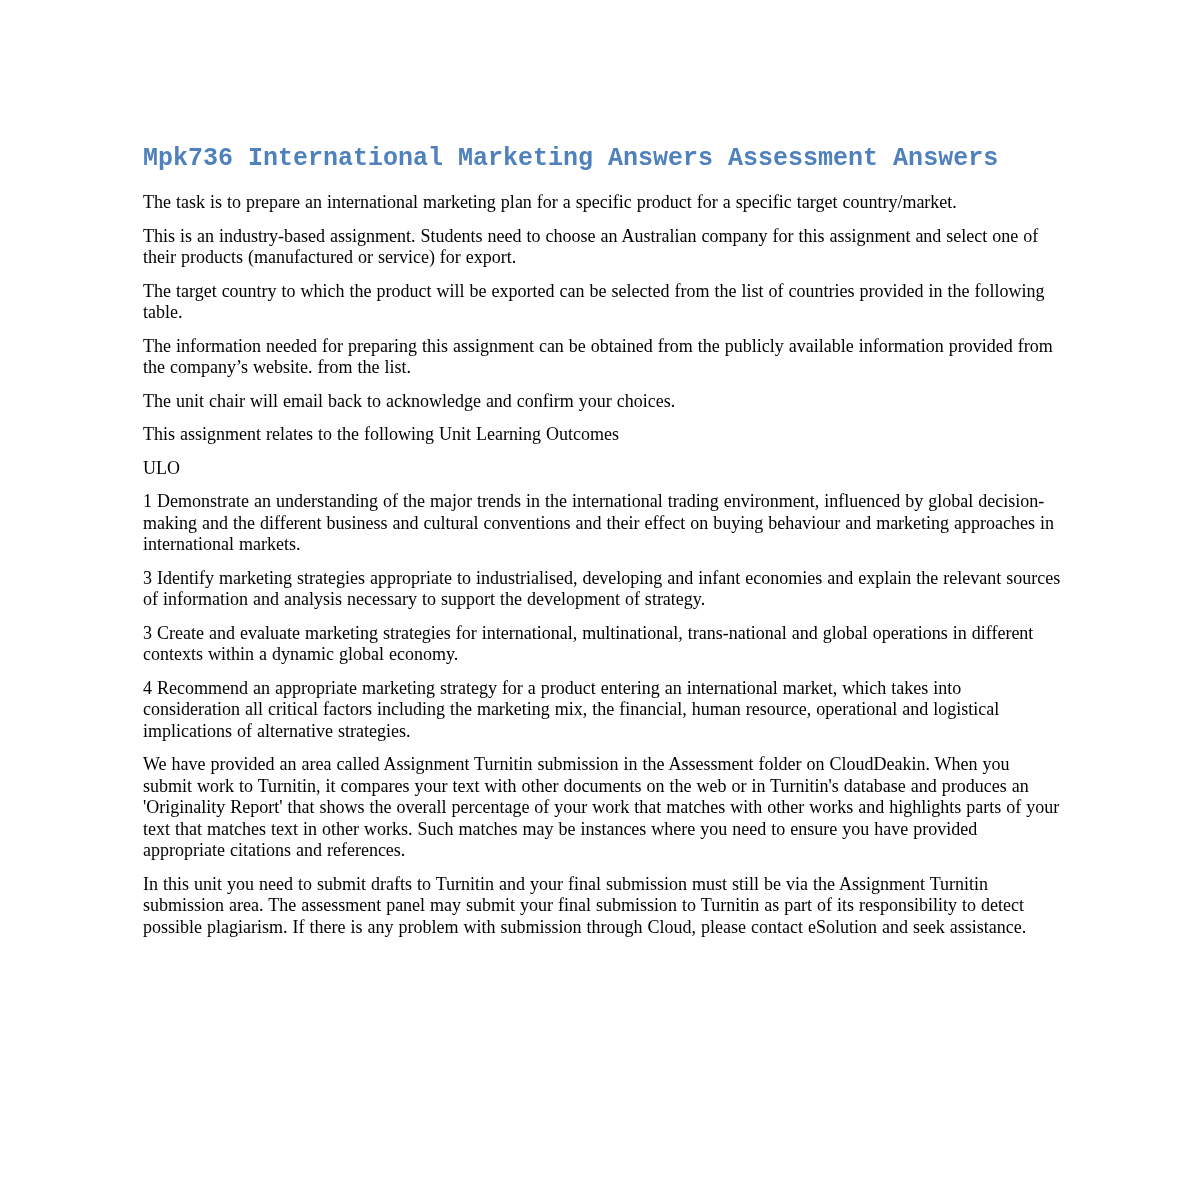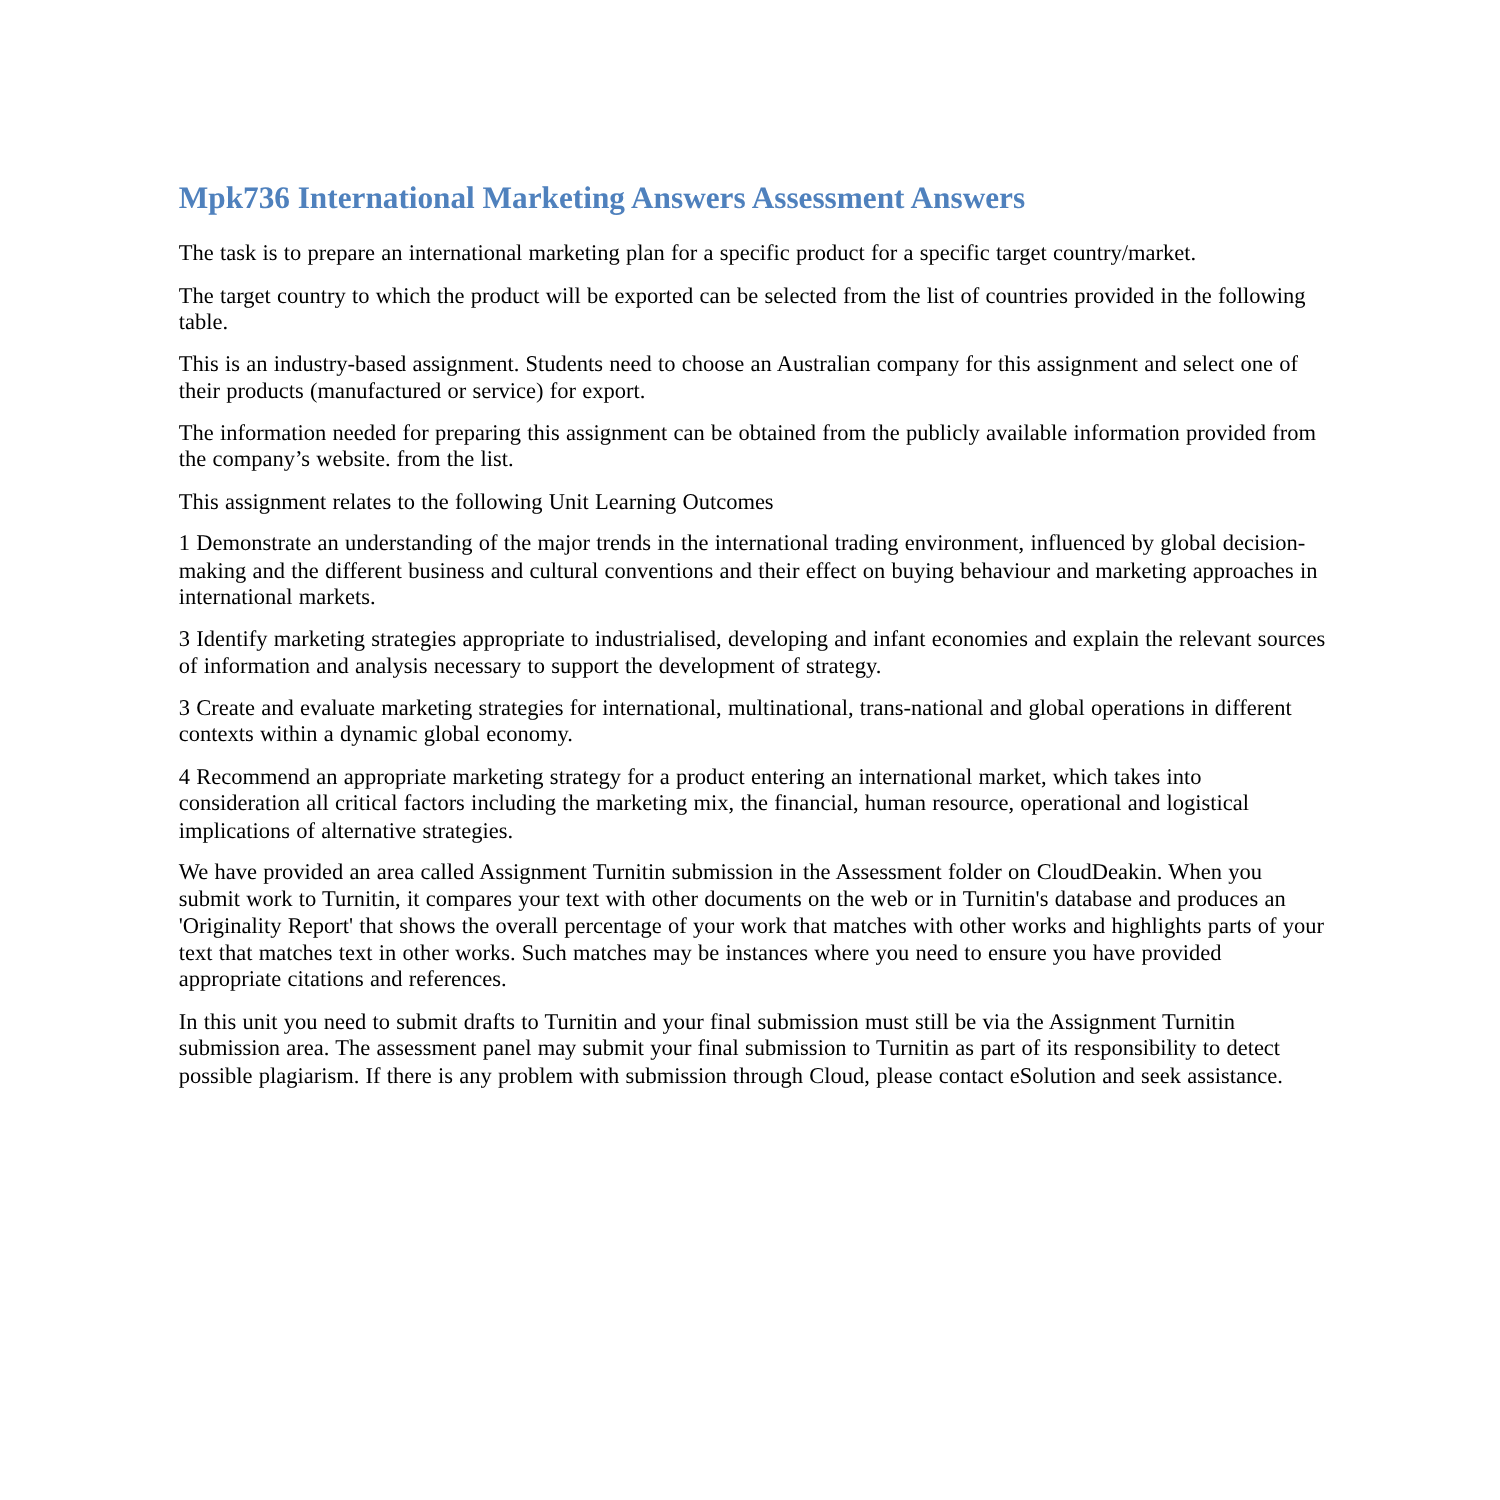--- a/index.html
+++ b/index.html
@@ -14,44 +14,46 @@
     overflow: hidden;
     font-family: "Liberation Serif", serif;
   }
   .page {
     position: absolute;
     left: 143px;
     top: 145px;
     width: 920px;
   }
   .doc-title {
-    font-family: Liberation Serif, serif;
+    font-family: Liberation Mono, monospace;
     font-weight: 700;
     font-size: 25px;
     line-height: 27px;
     color: #4F81BD;
     margin: 0 0 20px 0;
   }
   .para {
     font-size: 18px;
     line-height: 21.5px;
     color: #000000;
     margin: 0 0 12px 0;
     word-spacing: 0.5px;
   }
 </style>
 </head>
 <body>
 
 <div class="page">
   <h1 class="doc-title">Mpk736 International Marketing Answers Assessment Answers</h1>
   <p class="para">The task is to prepare an international marketing plan for a specific product for a specific target country/market.</p>
+  <p class="para">This is an industry-based assignment. Students need to choose an Australian company for this assignment and select one of their products (manufactured or service) for export.</p>
   <p class="para">The target country to which the product will be exported can be selected from the list of countries provided in the following table.</p>
-  <p class="para">This is an industry-based assignment. Students need to choose an Australian company for this assignment and select one of their products (manufactured or service) for export.</p>
   <p class="para">The information needed for preparing this assignment can be obtained from the publicly available information provided from the company’s website.  from the list.</p>
+  <p class="para">The unit chair will email back to acknowledge and confirm your choices.</p>
   <p class="para">This assignment relates to the following Unit Learning Outcomes</p>
+  <p class="para">ULO</p>
   <p class="para">1 Demonstrate an understanding of the major trends in the  international trading environment, influenced by global decision-making and the different business and cultural conventions and their effect on buying behaviour and marketing approaches in international markets.</p>
   <p class="para">3 Identify marketing strategies appropriate to industrialised, developing and infant economies and explain the relevant sources of information and analysis necessary to support the development of strategy.</p>
   <p class="para">3 Create and evaluate marketing strategies for international, multinational, trans-national and global operations in different contexts within a dynamic global economy.</p>
   <p class="para">4 Recommend an appropriate marketing strategy for a product entering an international market, which takes into consideration all critical factors including the marketing mix, the financial, human resource, operational and logistical implications of alternative strategies.</p>
   <p class="para">We have provided an area called Assignment Turnitin submission in the Assessment folder on CloudDeakin. When you submit work to Turnitin, it compares your text with other documents on the web or in Turnitin's database and produces an 'Originality Report' that shows the overall percentage of your work that matches with other works and highlights parts of your text that matches text in other works. Such matches may be instances where you need to ensure you have provided appropriate citations and references.</p>
   <p class="para">In this unit you need to submit drafts to Turnitin and your final submission must still be via the Assignment Turnitin submission area. The assessment panel may submit your final submission to Turnitin as part of its responsibility to detect possible plagiarism. If there is any problem with submission through Cloud, please contact eSolution and seek assistance.</p>
 </div>
 
 </body></html>

